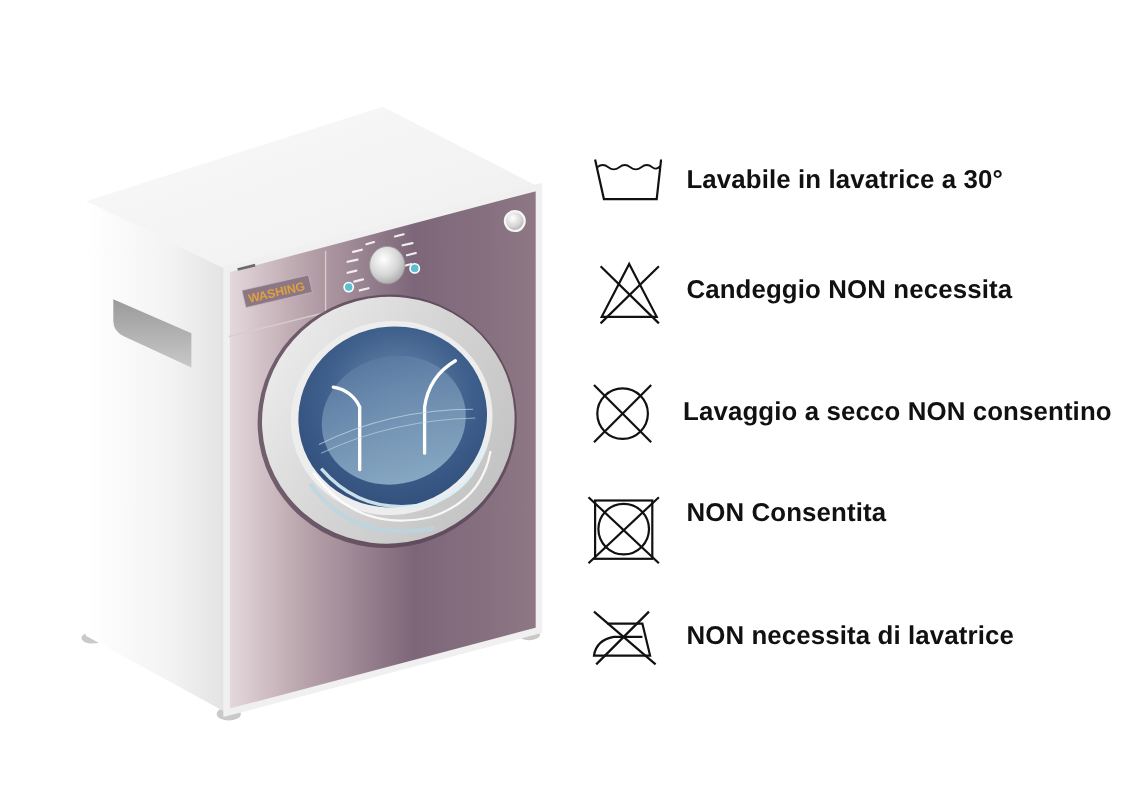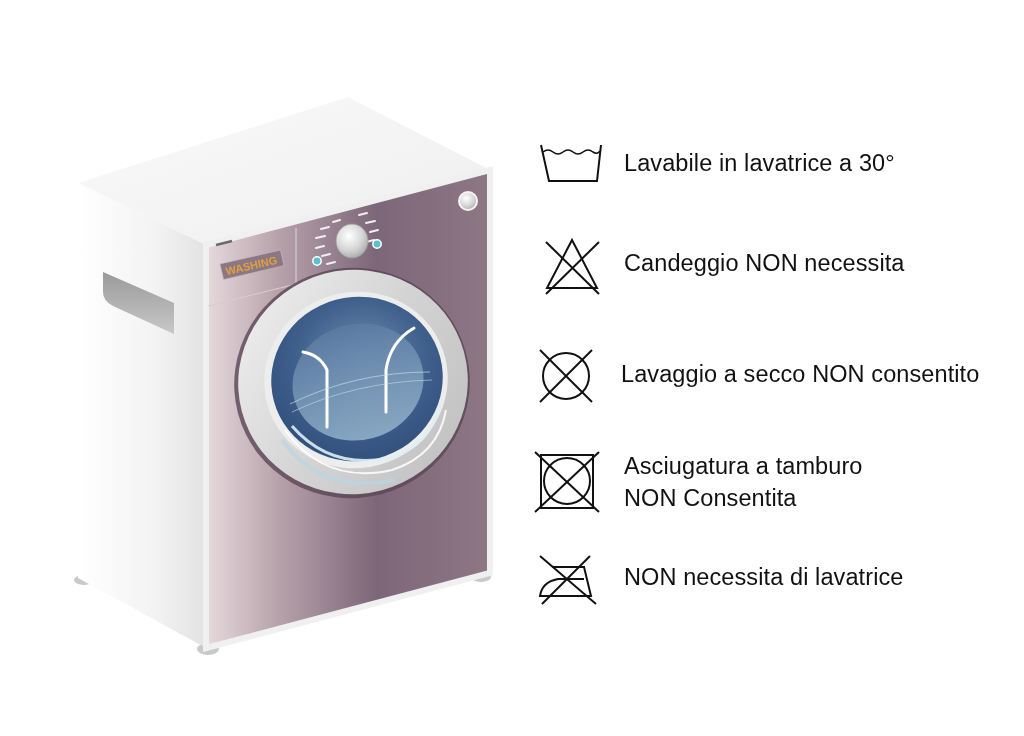--- a/index.html
+++ b/index.html
@@ -2,21 +2,21 @@
 <html><head>
   <meta charset="utf-8">
   <style>
     html, body { margin: 0; padding: 0; background: #ffffff; }
     body { width: 1024px; height: 736px; position: relative; overflow: hidden;
            font-family: "Liberation Sans", "DejaVu Sans", sans-serif; color: #111; }
     #machine { position: absolute; left: 0; top: 0; width: 520px; height: 736px; }
     .care-list { position: absolute; left: 0; top: 0; width: 1024px; height: 736px; pointer-events: none; }
     .care-item { position: absolute; display: block; }
     .care-icon { position: absolute; }
-    .care-text { position: absolute; font-size: 23.5px; line-height: 32px; color: #111; white-space: nowrap; letter-spacing: 0.1px; }
+    .care-text { position: absolute; font-size: 23.5px; line-height: 32px; color: #111; white-space: nowrap; letter-spacing: 0.1px; font-weight: bold; }
     .care-text span { display: block; }
     .label-text { font-family: "Liberation Sans", sans-serif; font-weight: bold; }
   </style>
 </head>
 <body>
 
 <svg id="machine" viewBox="0 0 520 736" xmlns="http://www.w3.org/2000/svg">
   <defs>
     <linearGradient id="frontGrad" x1="0" y1="0" x2="1" y2="0">
       <stop offset="0" stop-color="#e6dadd"></stop>
@@ -142,33 +142,32 @@
     </div>
   </div>
 
   <div class="care-item">
     <svg class="care-icon" style="left:538px;top:348px" width="56" height="56" viewBox="0 0 56 56">
       <circle cx="28" cy="28" r="23" fill="none" stroke="#111" stroke-width="2"></circle>
       <line x1="2" y1="2" x2="54" y2="54" stroke="#111" stroke-width="2"></line>
       <line x1="54" y1="2" x2="2" y2="54" stroke="#111" stroke-width="2"></line>
     </svg>
     <div class="care-text" style="left:621px;top:358px">
-      <span>Lavaggio a secco NON consentito</span>
+      <span>Lavaggio a secco NON consentino</span>
     </div>
   </div>
 
   <div class="care-item">
     <svg class="care-icon" style="left:533px;top:450px" width="68" height="64" viewBox="0 0 68 64">
       <rect x="8" y="5" width="52" height="53" fill="none" stroke="#111" stroke-width="2"></rect>
       <circle cx="34" cy="31" r="23" fill="none" stroke="#111" stroke-width="2"></circle>
       <line x1="2" y1="2" x2="66" y2="62" stroke="#111" stroke-width="2"></line>
       <line x1="66" y1="2" x2="2" y2="62" stroke="#111" stroke-width="2"></line>
     </svg>
     <div class="care-text" style="left:624px;top:450px">
-      <span>Asciugatura a tamburo</span>
       <span>NON Consentita</span>
     </div>
   </div>
 
   <div class="care-item">
     <svg class="care-icon" style="left:538px;top:554px" width="60" height="52" viewBox="0 0 60 52">
       <path d="M14,13 L46,13 L53,42 L2,42 Q4,28 20,25 L46,25" fill="none" stroke="#111" stroke-width="2"></path>
       <path d="M14,13 L14,25" fill="none" stroke="#111" stroke-width="0"></path>
       <line x1="2" y1="2" x2="58" y2="50" stroke="#111" stroke-width="2"></line>
       <line x1="52" y1="2" x2="4" y2="50" stroke="#111" stroke-width="2"></line>

